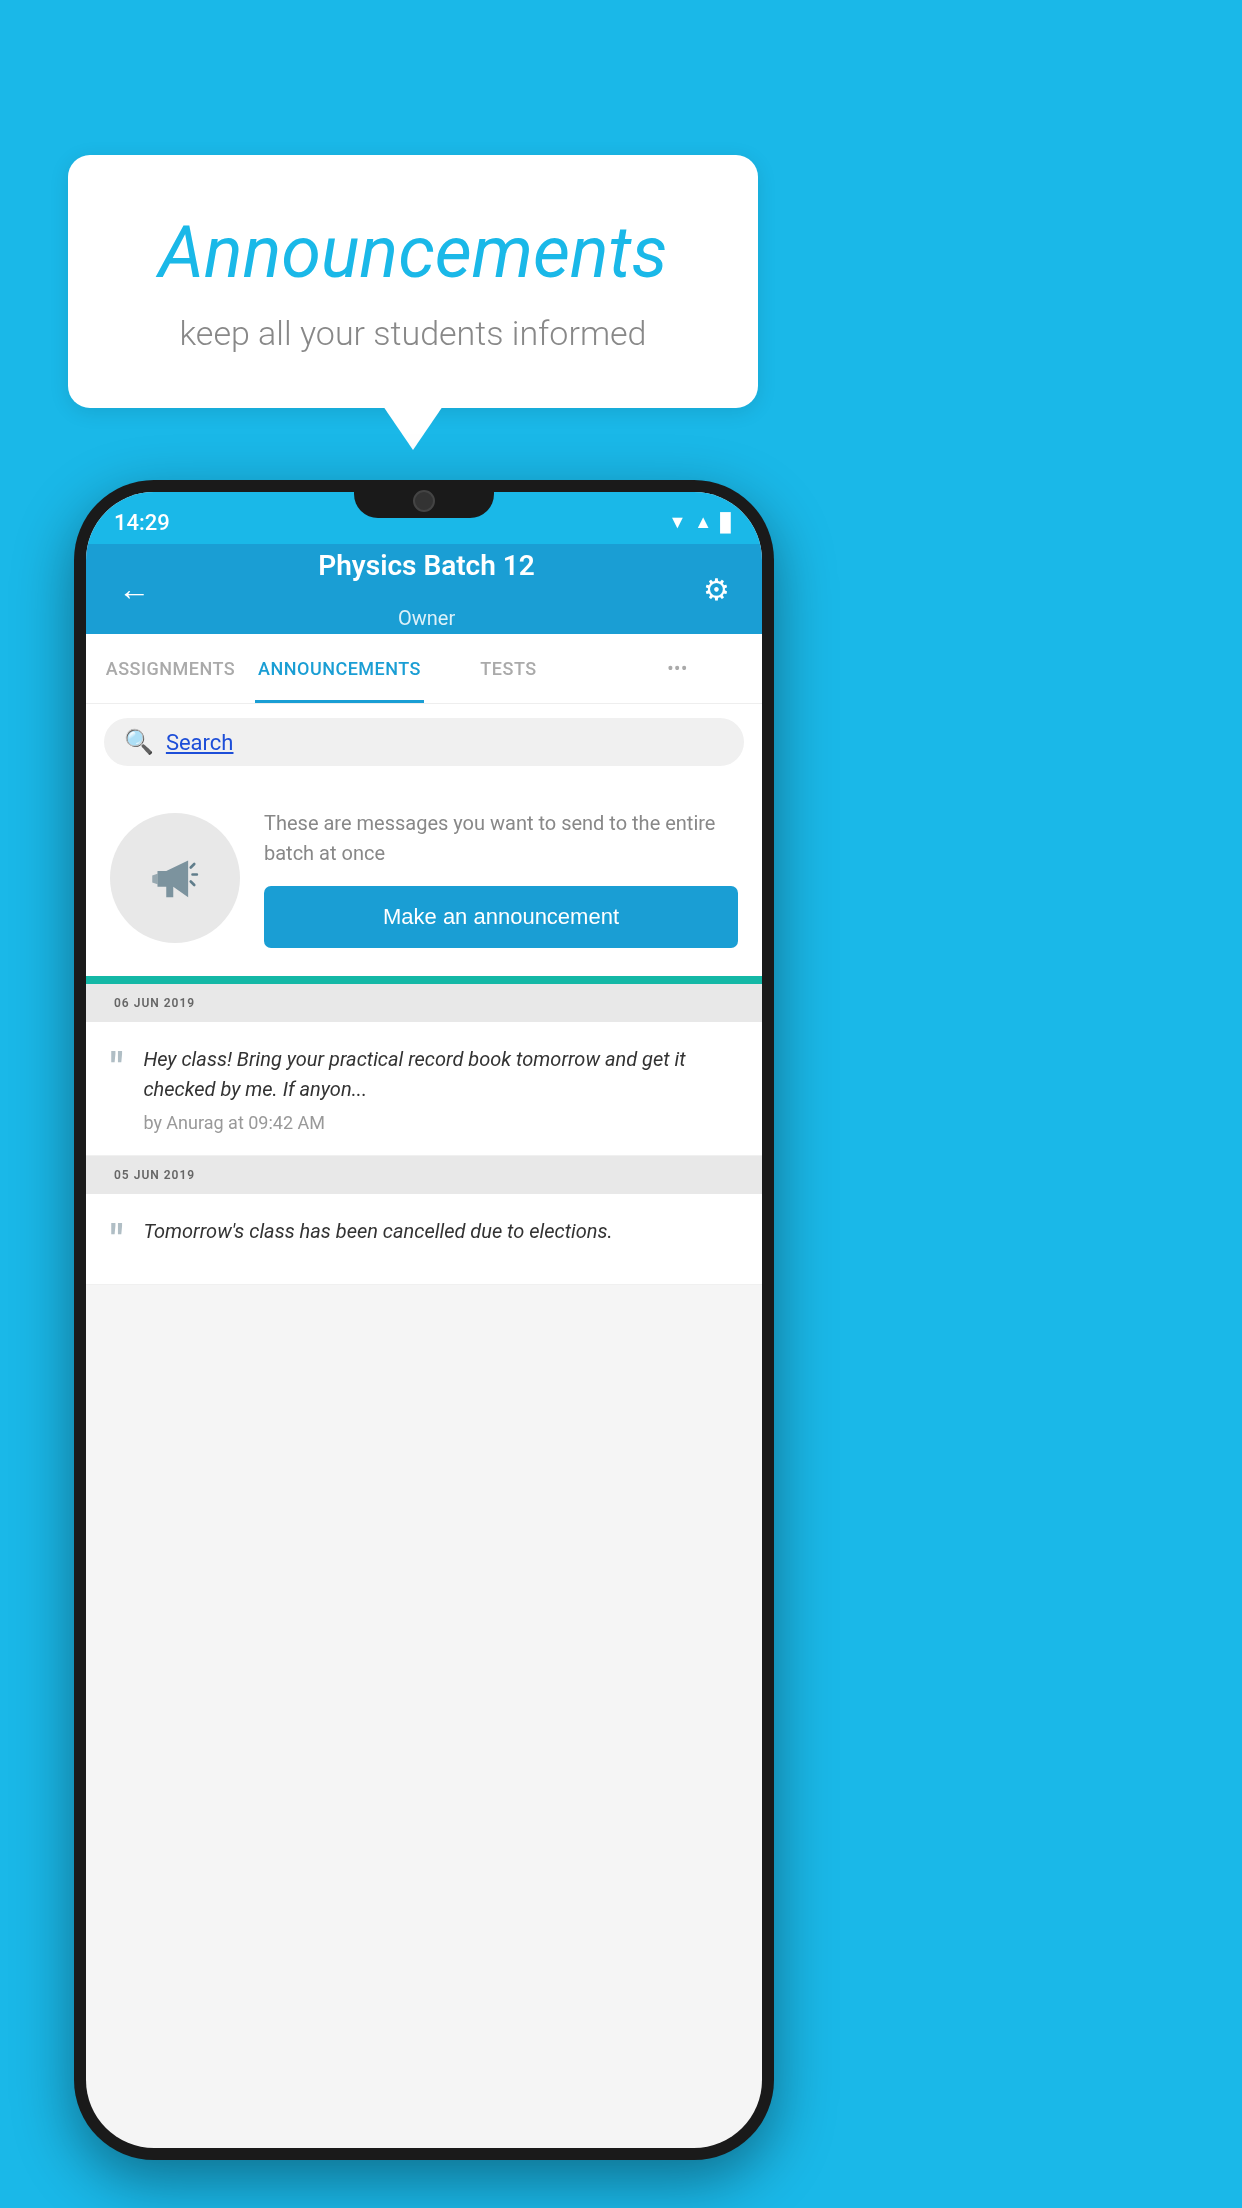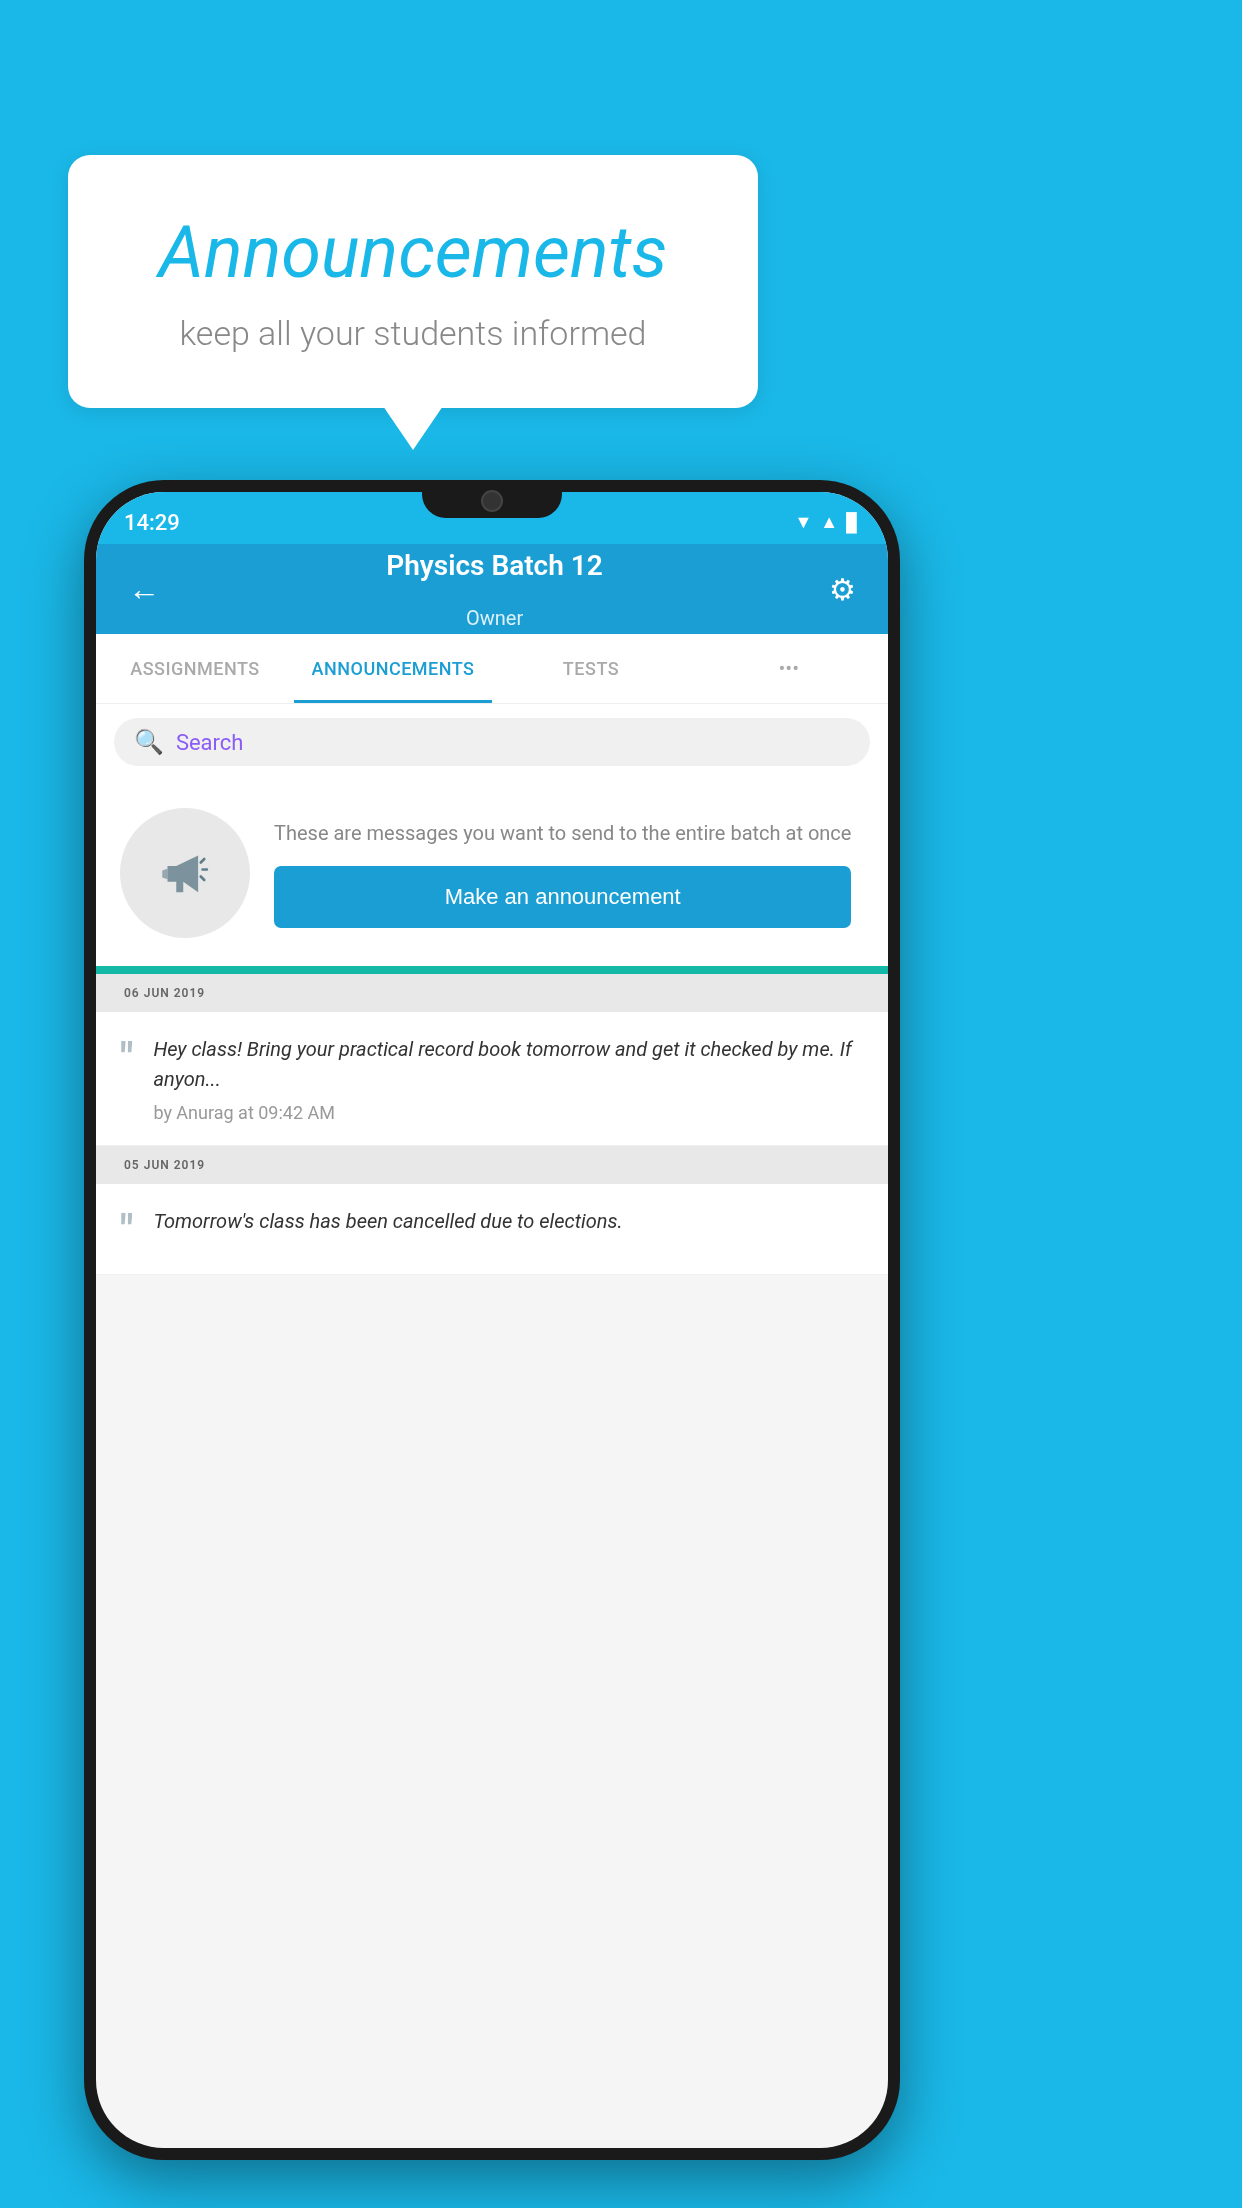--- a/index.html
+++ b/index.html
@@ -54,22 +54,22 @@
     .bubble-subtitle {
       color: #888;
       font-size: 34px;
       font-weight: 300;
     }
 
     
     .phone-wrapper {
       position: absolute;
       top: 480px;
-      left: 84px;
-      width: 816px;
+      left: 74px;
+      width: 700px;
       height: 1680px;
     }
 
     .phone-outer {
       width: 100%;
       height: 100%;
       background: #1a1a1a;
       border-radius: 80px;
       position: relative;
       box-shadow: 0 20px 60px rgba(0,0,0,0.4);
@@ -231,22 +231,23 @@
       padding: 10px 20px;
       gap: 12px;
     }
 
     .search-icon-inner {
       color: #888;
       font-size: 24px;
     }
 
     .search-placeholder {
-      color: #8b5cf6;
+      color: #1d4ed8;
       font-size: 22px;
+      text-decoration: underline;
     }
 
     
     .promo-section {
       background: white;
       padding: 28px 24px;
       display: flex;
       align-items: center;
       gap: 24px;
       border-bottom: 8px solid #14b8a6;

